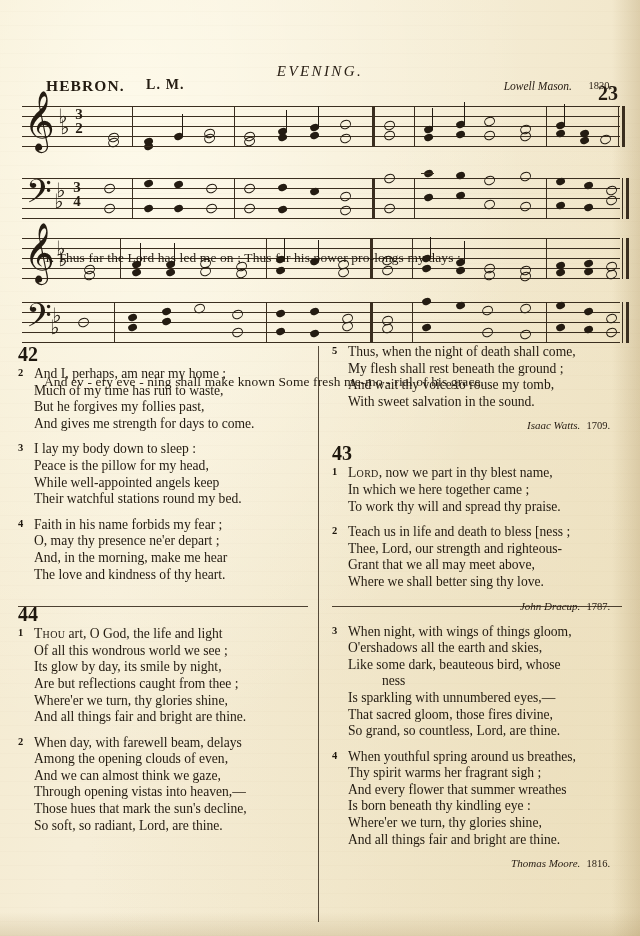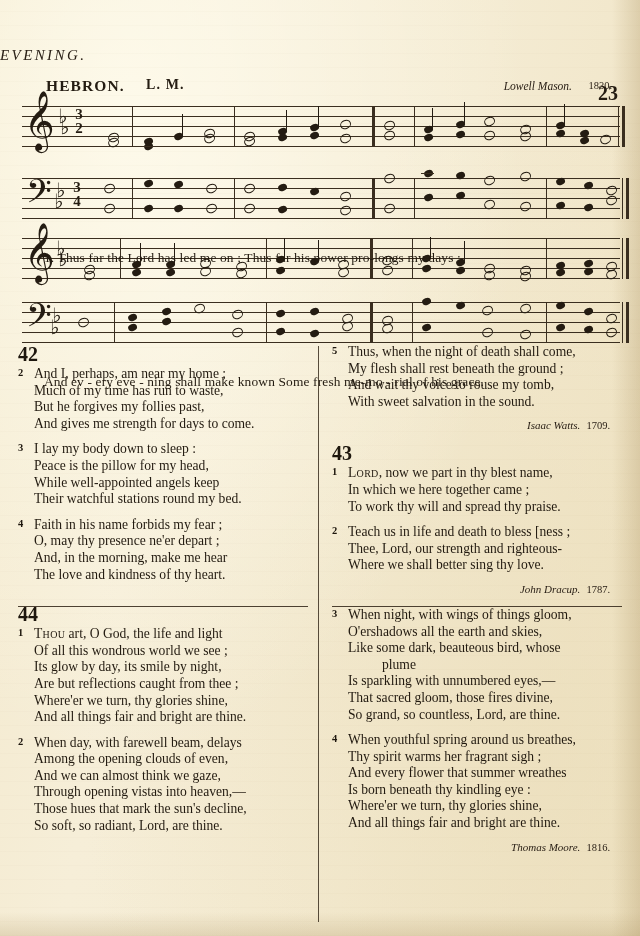--- a/index.html
+++ b/index.html
@@ -47,23 +47,23 @@
     position: absolute;
     left: 0; bottom: 0;
     width: 100%; height: 24px;
     background: linear-gradient(180deg, rgba(190,168,120,0) 0%, rgba(171,146,96,0.26) 100%);
     pointer-events: none;
   }
 
   
   .runhead {
     position: absolute;
-    top: 46px;
+    top: 62px;
     left: 0; right: 0;
-    text-align: left;
+    text-align: center;
   }
   .runhead-title {
     font-style: italic;
     font-size: 15px;
     letter-spacing: 2.4px;
     color: #2b2117;
   }
   .folio {
     position: absolute;
     top: 44px;
@@ -616,30 +616,31 @@
         <div class="stanza">
           <span class="vnum">1</span>
           <div class="line"><span class="sc">Lord</span>, now we part in thy blest name,</div>
           <div class="line">In which we here together came ;</div>
           <div class="line">To work thy will and spread thy praise.</div>
         </div>
         <div class="stanza">
           <span class="vnum">2</span>
           <div class="line">Teach us in life and death to bless   [ness ;</div>
           <div class="line">Thee, Lord, our strength and righteous-</div>
+          <div class="line">Grant that we all may meet above,</div>
           <div class="line">Where we shall better sing thy love.</div>
         </div>
         <div class="attrib"><span>John Dracup.</span><span class="yr">1787.</span></div>
         <div style="height: 12px;"></div>
         <div class="stanza">
           <span class="vnum">3</span>
           <div class="line">When night, with wings of things gloom,</div>
           <div class="line">O'ershadows all the earth and skies,</div>
           <div class="line">Like some dark, beauteous bird, whose</div>
-          <div class="line indent">plume</div>
+          <div class="line indent">ness</div>
           <div class="line">Is sparkling with unnumbered eyes,—</div>
           <div class="line">That sacred gloom, those fires divine,</div>
           <div class="line">So grand, so countless, Lord, are thine.</div>
         </div>
         <div class="stanza">
           <span class="vnum">4</span>
           <div class="line">When youthful spring around us breathes,</div>
           <div class="line">Thy spirit warms her fragrant sigh ;</div>
           <div class="line">And every flower that summer wreathes</div>
           <div class="line">Is born beneath thy kindling eye :</div>

